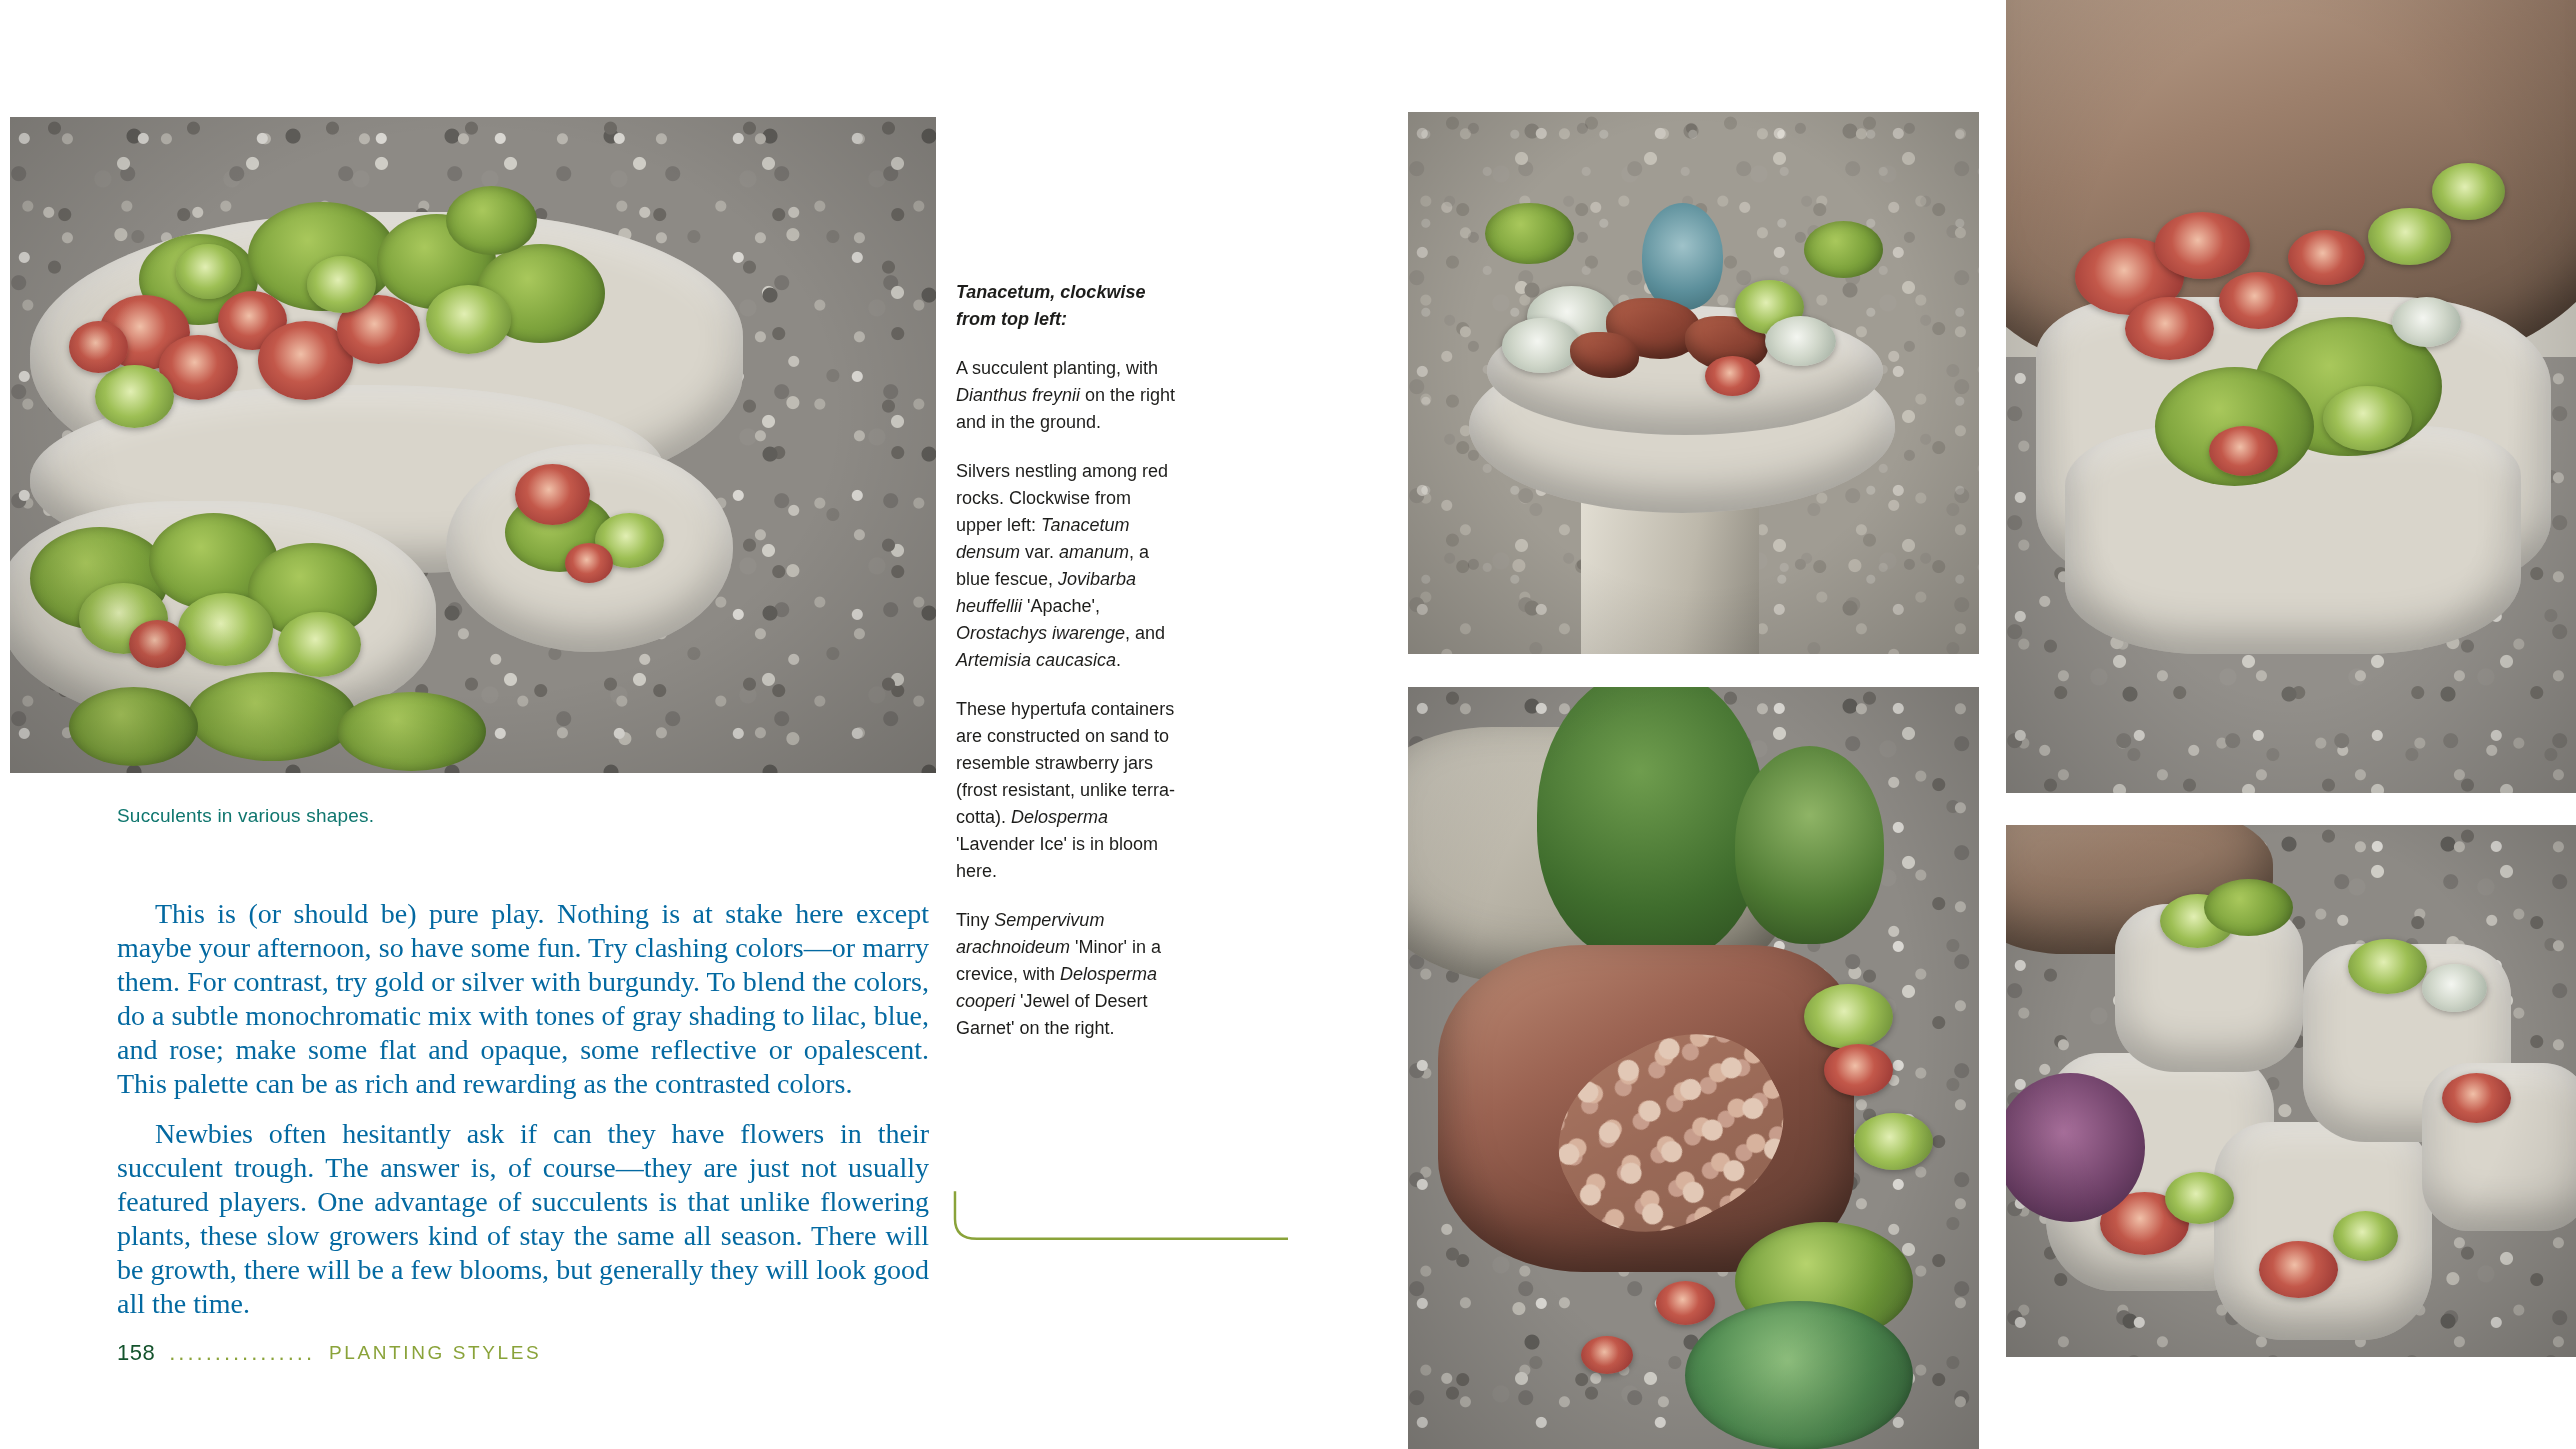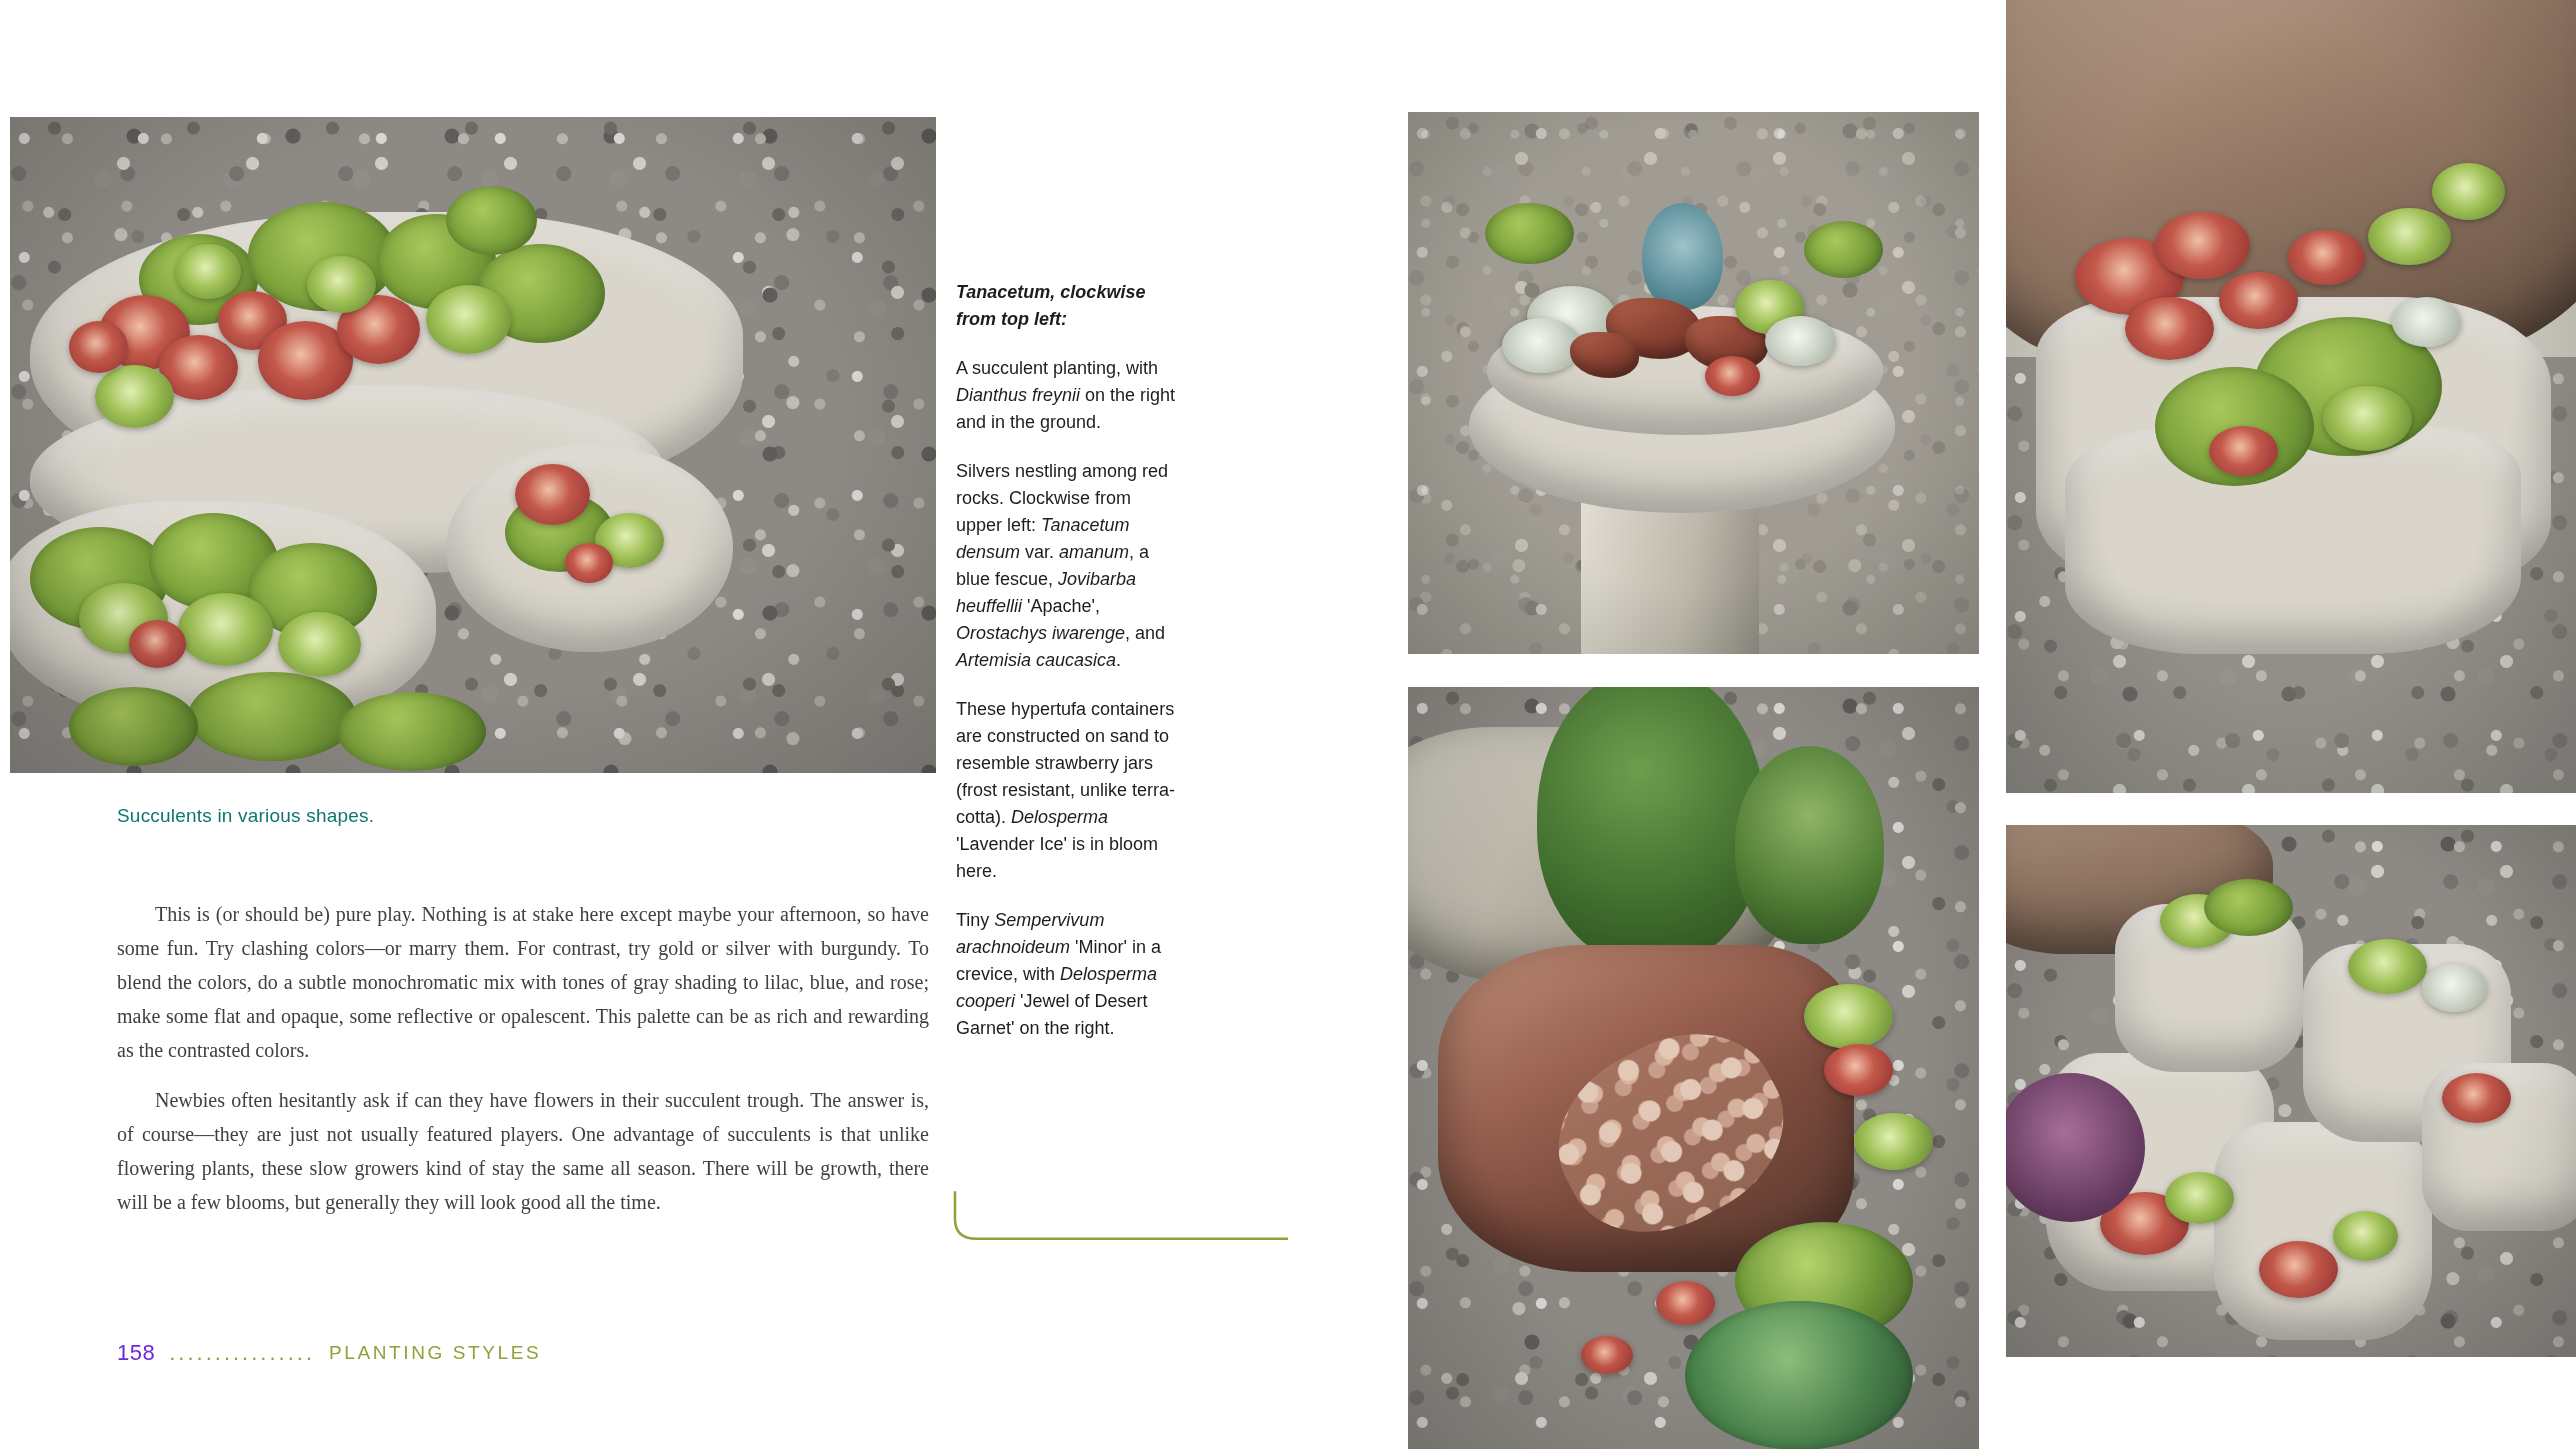--- a/index.html
+++ b/index.html
@@ -72,42 +72,42 @@
     top: 805px;
     width: 753px;
   }
 
   .bodytext {
     position: absolute;
     left: 117px;
     top: 897px;
     width: 812px;
     font-family: "Liberation Serif", serif;
-    font-size: 20px;
+    font-size: 28px;
     line-height: 34px;
-    color: #404040;
+    color: #0369a1;
     text-align: justify;
   }
   .bodytext p { margin: 0; }
   .bodytext p + p { margin-top: 16px; }
   .bodytext p.indent { text-indent: 38px; }
 
   
   .folio {
     position: absolute;
     left: 117px;
     top: 1340px;
     display: flex;
     align-items: center;
     gap: 14px;
   }
   .folio-num {
     font-family: "Liberation Sans", sans-serif;
     font-size: 22px;
-    color: #6d28d9;
+    color: #14532d;
     letter-spacing: 0.5px;
   }
   .folio-dots {
     font-family: "Liberation Sans", sans-serif;
     font-size: 22px;
     color: #8aa33a;
     letter-spacing: 3px;
   }
   .folio-title {
     font-family: "Liberation Sans", sans-serif;

